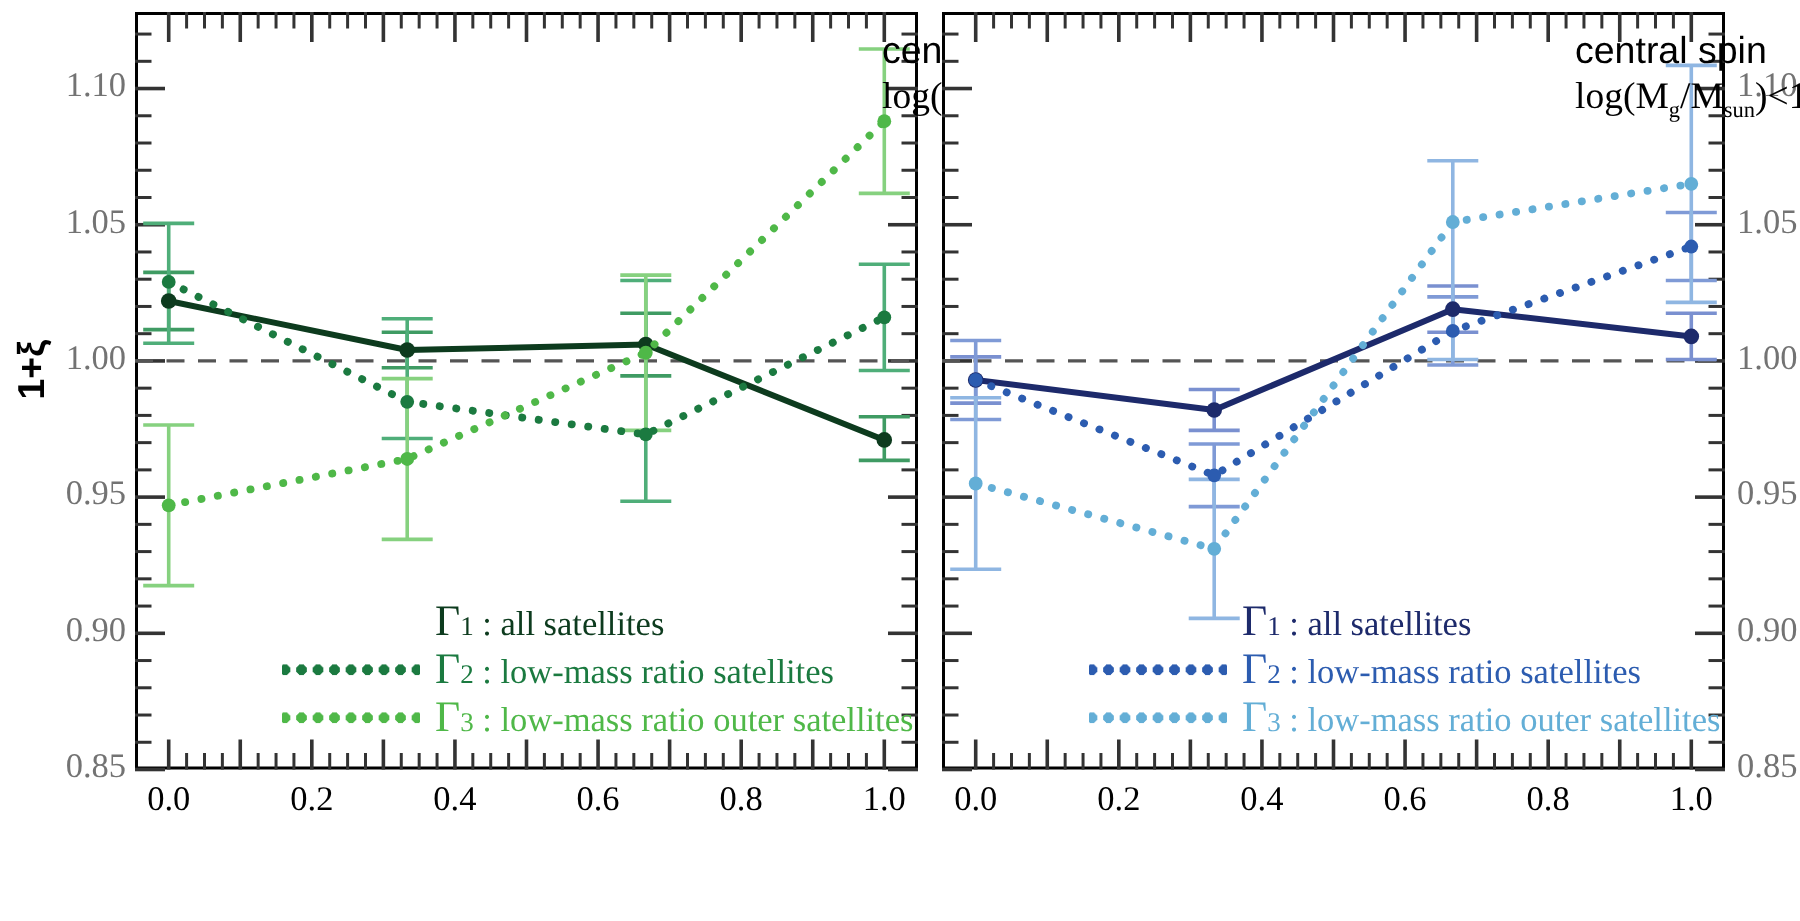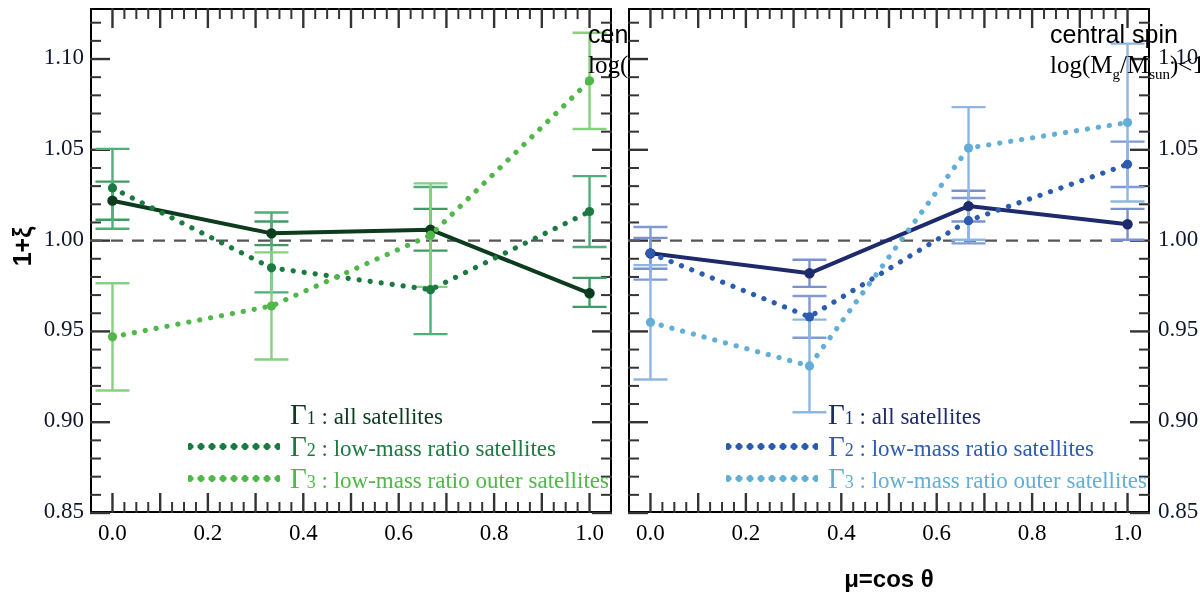--- a/index.html
+++ b/index.html
@@ -10,21 +10,21 @@
   .frame{position:absolute;inset:0;border:2px solid #000;box-sizing:border-box;background:#fff;}
 
   .svg-layer{position:absolute;inset:0;width:100%;height:100%;overflow:visible;}
 
   .ylab-left{
     position:absolute;left:2px;top:232px;width:40px;text-align:center;
     font-size:25px;font-weight:bold;font-family:"Liberation Sans",sans-serif;color:#000;
     transform:rotate(-90deg);transform-origin:center center;
   }
 
-  .ytick-lab{position:absolute;font-size:23px;color:#0f172a;font-family:"Liberation Serif",serif;white-space:nowrap;}
+  .ytick-lab{position:absolute;font-size:23px;color:#737373;font-family:"Liberation Serif",serif;white-space:nowrap;}
   .ytick-lab.left{right:0;text-align:right;}
   .ytick-lab.right{left:0;text-align:left;}
 
   .xtick-lab{position:absolute;font-size:23px;color:#000;font-family:"Liberation Serif",serif;text-align:center;width:60px;}
 
   .xaxis-title{
     position:absolute;font-size:24px;color:#000;font-weight:bold;
     font-family:"Liberation Sans",sans-serif;text-align:center;white-space:nowrap;
   }
   .xaxis-title sub{font-size:16px;}
@@ -536,17 +536,14 @@
       <div class="legrow">
         <span class="legkey dotted" style="color: rgb(44, 92, 176);"></span>
         <span class="legtxt" style="color: rgb(44, 92, 176);"><span class="g">Γ</span><span class="sb">2</span><span> : low-mass ratio satellites</span></span>
       </div>
       <div class="legrow">
         <span class="legkey dotted" style="color: rgb(99, 174, 214);"></span>
         <span class="legtxt" style="color: rgb(99, 174, 214);"><span class="g">Γ</span><span class="sb">3</span><span> : low-mass ratio  outer satellites</span></span>
       </div>
     </div>
 
-  <div class="xaxis-title" style="left:769px;top:565px;width:240px;">
-    <span>μ</span><sub></sub><span>=cos θ</span><sub></sub>
-  </div>
 
 </div>
 
 </body></html>

